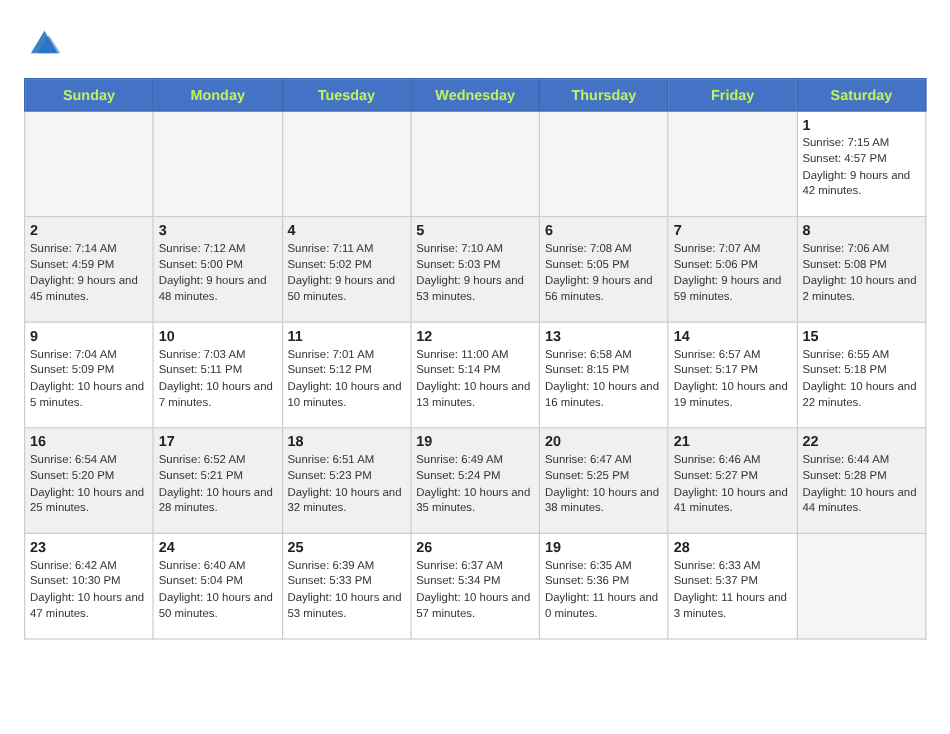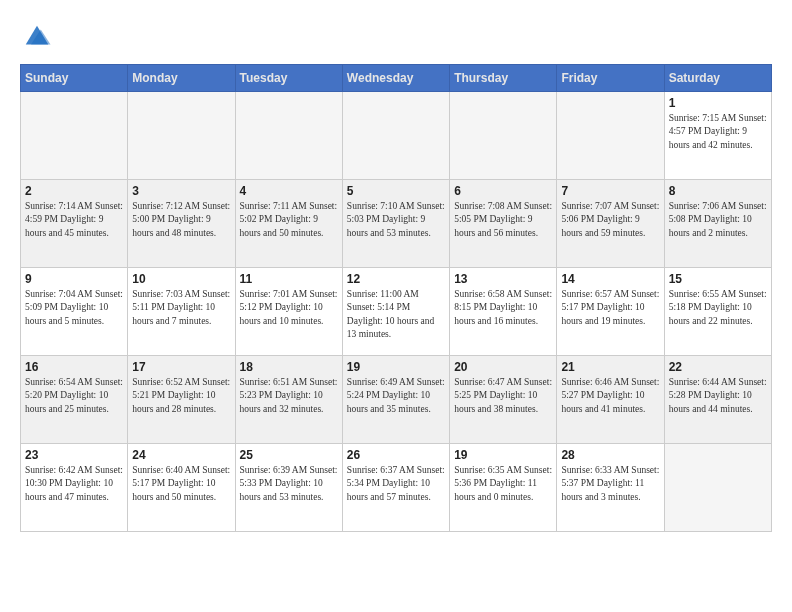--- a/index.html
+++ b/index.html
@@ -44,23 +44,23 @@
       font-size: 16px;
       color: #444;
     }
     .calendar {
       width: 100%;
       border-collapse: collapse;
       font-size: 11px;
     }
     .calendar th {
       background-color: #4472c4;
-      color: #e5e5e5;
+      color: #bef264;
       padding: 6px 4px;
-      text-align: left;
+      text-align: center;
       font-size: 12px;
       font-weight: bold;
       border: 1px solid #3a62ad;
     }
     .calendar td {
       border: 1px solid #ccc;
       vertical-align: top;
       padding: 4px;
       width: calc(100% / 7);
       height: 88px;
@@ -75,21 +75,20 @@
     .day-number {
       font-size: 12px;
       font-weight: bold;
       margin-bottom: 2px;
       color: #222;
     }
     .day-info {
       font-size: 9.5px;
       color: #333;
       line-height: 1.4;
-      font-family: Liberation Serif, serif;
     }
   </style>
 </head>
 <body>
 
 <div class="header-area">
   <div class="logo">
     <div>
       <div class="logo-text">
         <span class="logo-general"></span><span class="logo-blue"></span>
@@ -268,21 +267,21 @@
       <tr>
         <td>
           <div class="day-number">23</div>
           <div class="day-info">Sunrise: 6:42 AM
 Sunset: 10:30 PM
 Daylight: 10 hours and 47 minutes.</div>
         </td>
         <td>
           <div class="day-number">24</div>
           <div class="day-info">Sunrise: 6:40 AM
-Sunset: 5:17 PM
+Sunset: 5:04 PM
 Daylight: 10 hours and 50 minutes.</div>
         </td>
         <td>
           <div class="day-number">25</div>
           <div class="day-info">Sunrise: 6:39 AM
 Sunset: 5:33 PM
 Daylight: 10 hours and 53 minutes.</div>
         </td>
         <td>
           <div class="day-number">26</div>

